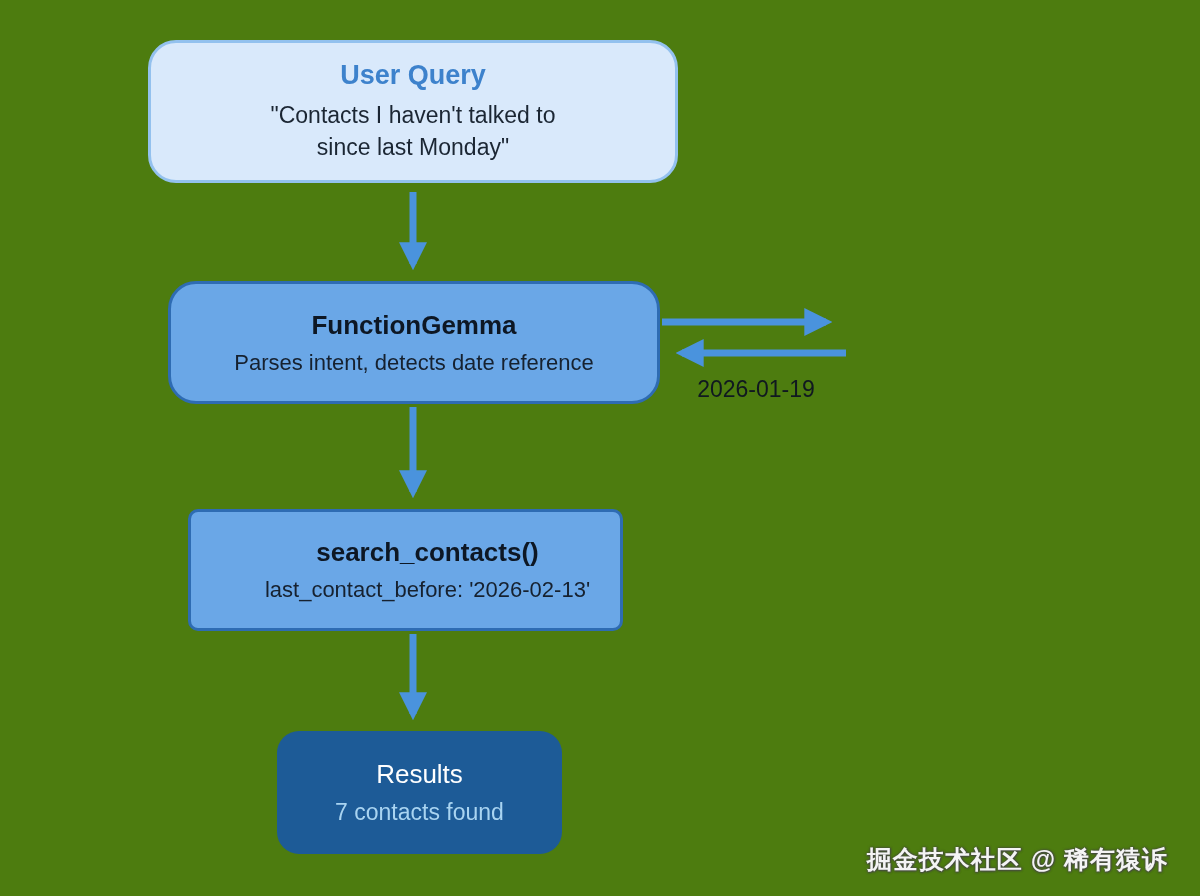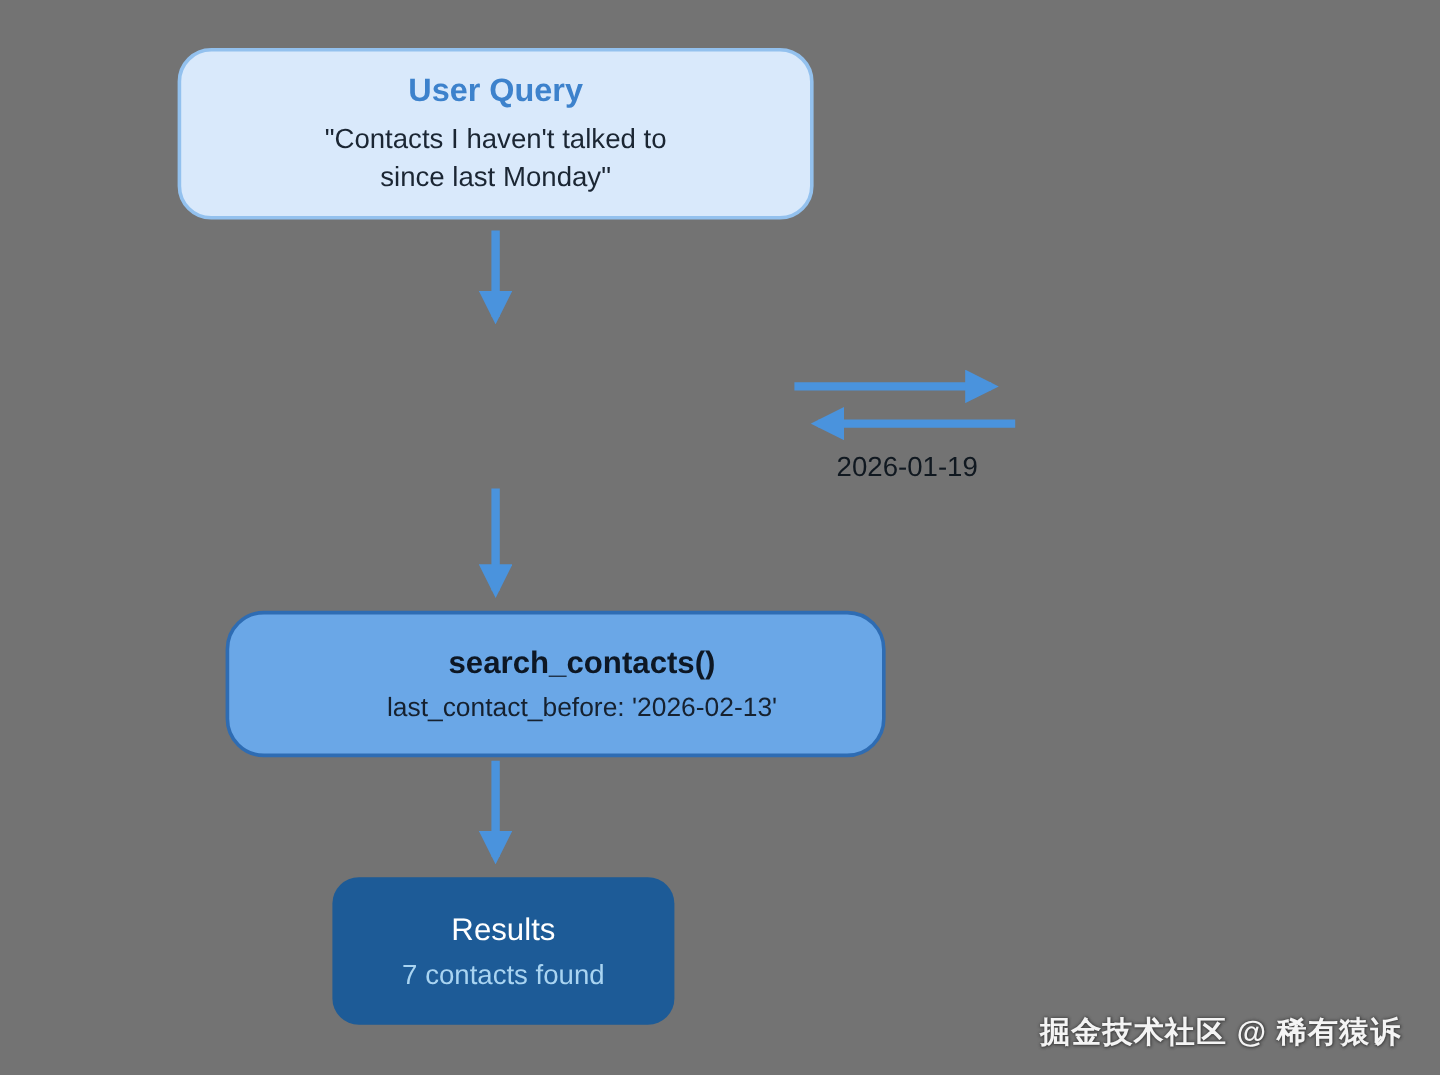--- a/index.html
+++ b/index.html
@@ -5,21 +5,21 @@
   html, body {
     margin: 0;
     padding: 0;
     background: #e9e9e9;
     font-family: "Liberation Sans", "DejaVu Sans", sans-serif;
   }
   #canvas {
     position: relative;
     width: 1200px;
     height: 896px;
-    background: #737373;
+    background: #4d7c0f;
     overflow: hidden;
     margin: 0 auto;
   }
   .node {
     position: absolute;
     box-sizing: border-box;
     display: flex;
     flex-direction: column;
     align-items: center;
     justify-content: center;
@@ -48,22 +48,22 @@
   
   .mid-node {
     background: #6aa7e7;
     border: 3px solid #2e6cb3;
   }
   .function-gemma {
     left: 168px; top: 281px; width: 492px; height: 123px;
     border-radius: 28px;
   }
   .search-contacts {
-    left: 188px; top: 509px; width: 550px; height: 122px;
-    border-radius: 32px;
+    left: 188px; top: 509px; width: 435px; height: 122px;
+    border-radius: 10px;
     padding-left: 44px;
   }
   .get-current-date {
     left: 848px; top: 306px; width: 288px; height: 71px;
     border-radius: 14px;
   }
   .title-dark {
     color: #0d1724;
     font-size: 26px;
     font-weight: bold;
@@ -148,20 +148,24 @@
   </svg>
 
   <div class="node user-query">
     <div class="title">User Query</div>
     <div class="body">
       <span>"Contacts I haven't talked to</span>
       <span>since last Monday"</span>
     </div>
   </div>
 
+  <div class="node mid-node function-gemma">
+    <div class="title-dark">FunctionGemma</div>
+    <div class="subtitle-dark">Parses intent, detects date reference</div>
+  </div>
 
 
   <div class="date-label">2026-01-19</div>
 
   <div class="node mid-node search-contacts">
     <div class="title-dark">search_contacts()</div>
     <div class="subtitle-dark">last_contact_before: '2026-02-13'</div>
   </div>
 
   <div class="node results">

